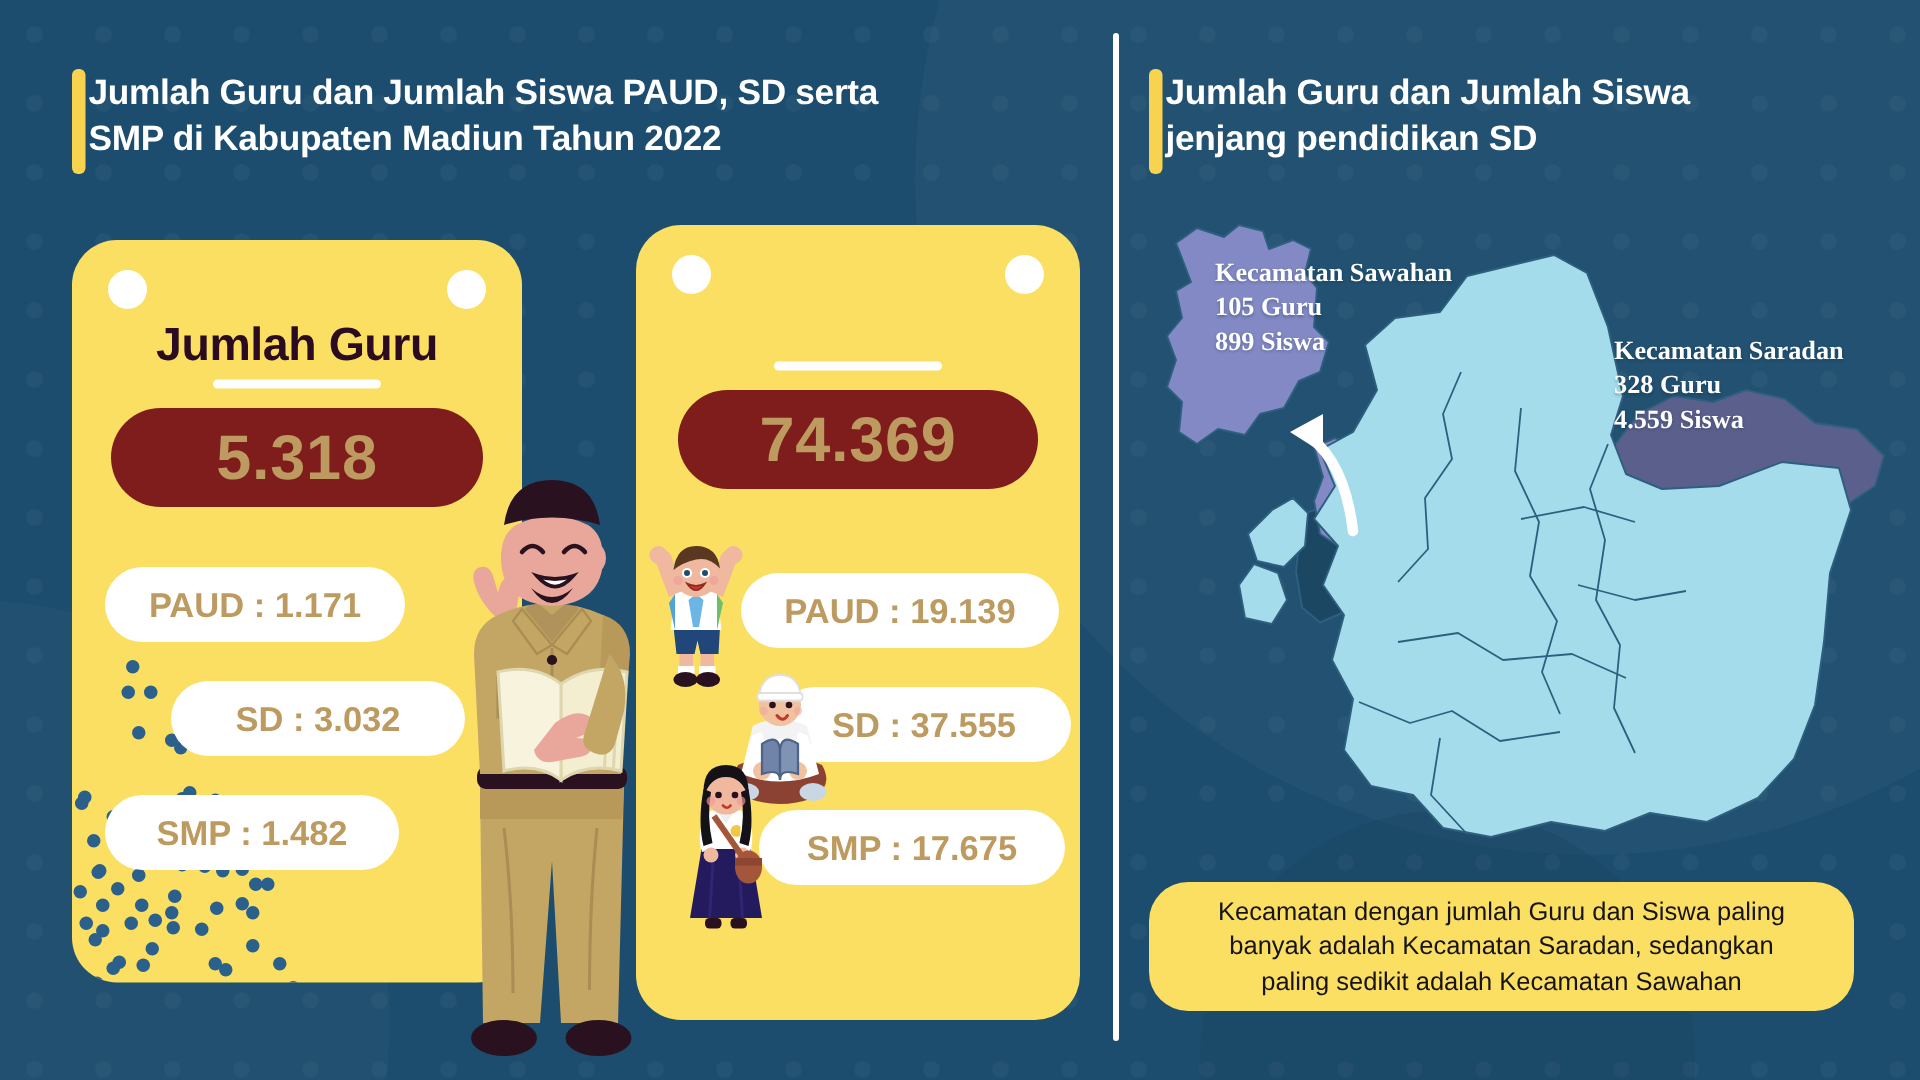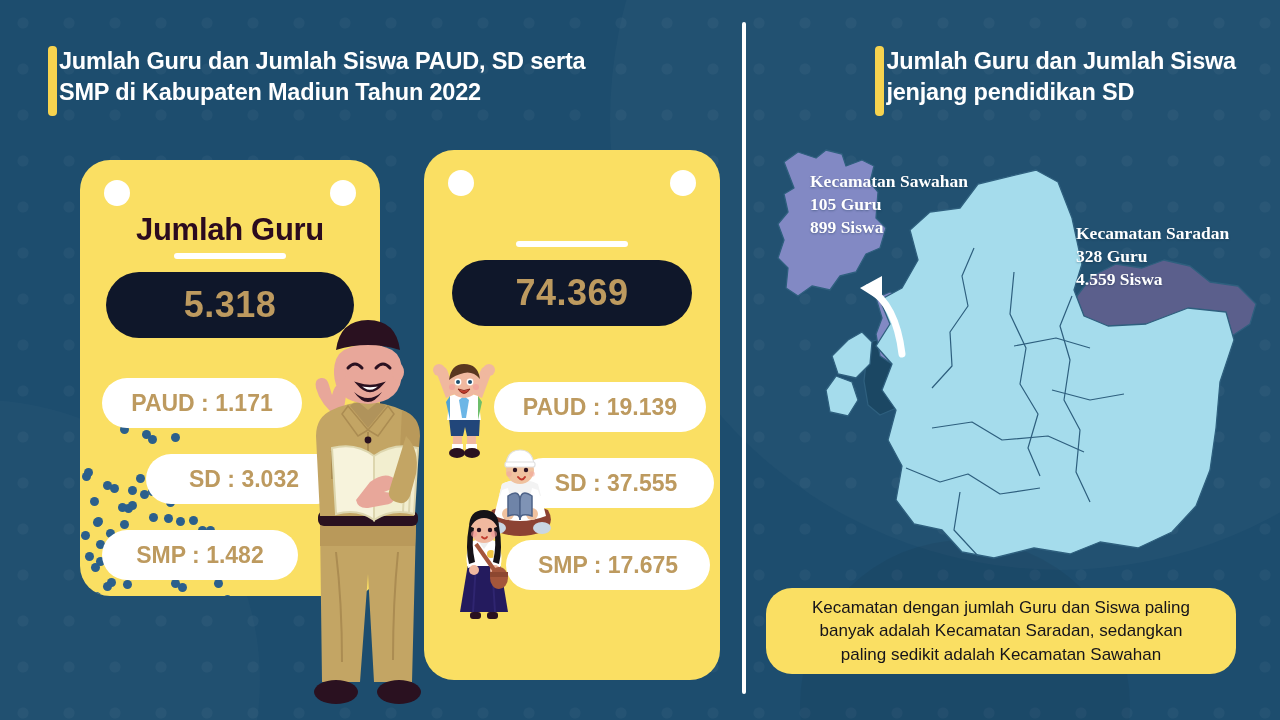--- a/index.html
+++ b/index.html
@@ -40,38 +40,38 @@
   .title-text {
     color: #ffffff;
     font-size: 23.5px;
     font-weight: bold;
     line-height: 1.33;
     letter-spacing: -0.2px;
     white-space: pre-line;
   }
   #title-left  { left: 48px; top: 46px; width: 670px; }
   #title-left .title-bar { height: 70px; }
-  #title-right { left: 766px; top: 46px; width: 470px; justify-content: flex-end; }
+  #title-right { left: 766px; top: 46px; width: 470px; }
   #title-right .title-bar { height: 70px; }
 
   
   #divider {
     position: absolute; left: 742px; top: 22px;
     width: 4px; height: 672px;
     background: #ffffff; border-radius: 2px;
   }
 
   
   .stat-card {
     position: absolute;
     background: #fadf63;
     border-radius: 30px;
     overflow: hidden;
   }
-  #card-guru  { left: 48px;  top: 160px; width: 300px; height: 436px; margin-left: 32px; }
+  #card-guru  { left: 48px;  top: 160px; width: 300px; height: 495px; }
   #card-siswa { left: 424px; top: 150px; width: 296px; height: 530px; }
 
   .punch {
     position: absolute;
     width: 26px; height: 26px;
     background: #ffffff;
     border-radius: 50%;
   }
   .punch.left  { left: 24px; top: 20px; }
   .punch.right { right: 24px; top: 20px; }
@@ -89,26 +89,26 @@
 
   .card-rule {
     position: absolute;
     height: 6px; background: #ffffff; border-radius: 3px;
   }
   #card-guru  .card-rule { left: 94px; width: 112px; top: 93px; }
   #card-siswa .card-rule { left: 92px; width: 112px; top: 91px; }
 
   .big-pill {
     position: absolute;
-    background: #0f172a;
+    background: #7f1d1d;
     border-radius: 40px;
     display: flex; align-items: center; justify-content: center;
     color: #bd9a5f;
     font-weight: bold;
-    font-size: 36px;
+    font-size: 42px;
     letter-spacing: 0.5px;
   }
   #card-guru  .big-pill { left: 26px; top: 112px; width: 248px; height: 66px; }
   #card-siswa .big-pill { left: 28px; top: 110px; width: 240px; height: 66px; }
 
   .sub-pill {
     position: absolute;
     background: #ffffff;
     border-radius: 32px;
     display: flex; align-items: center; justify-content: center;

